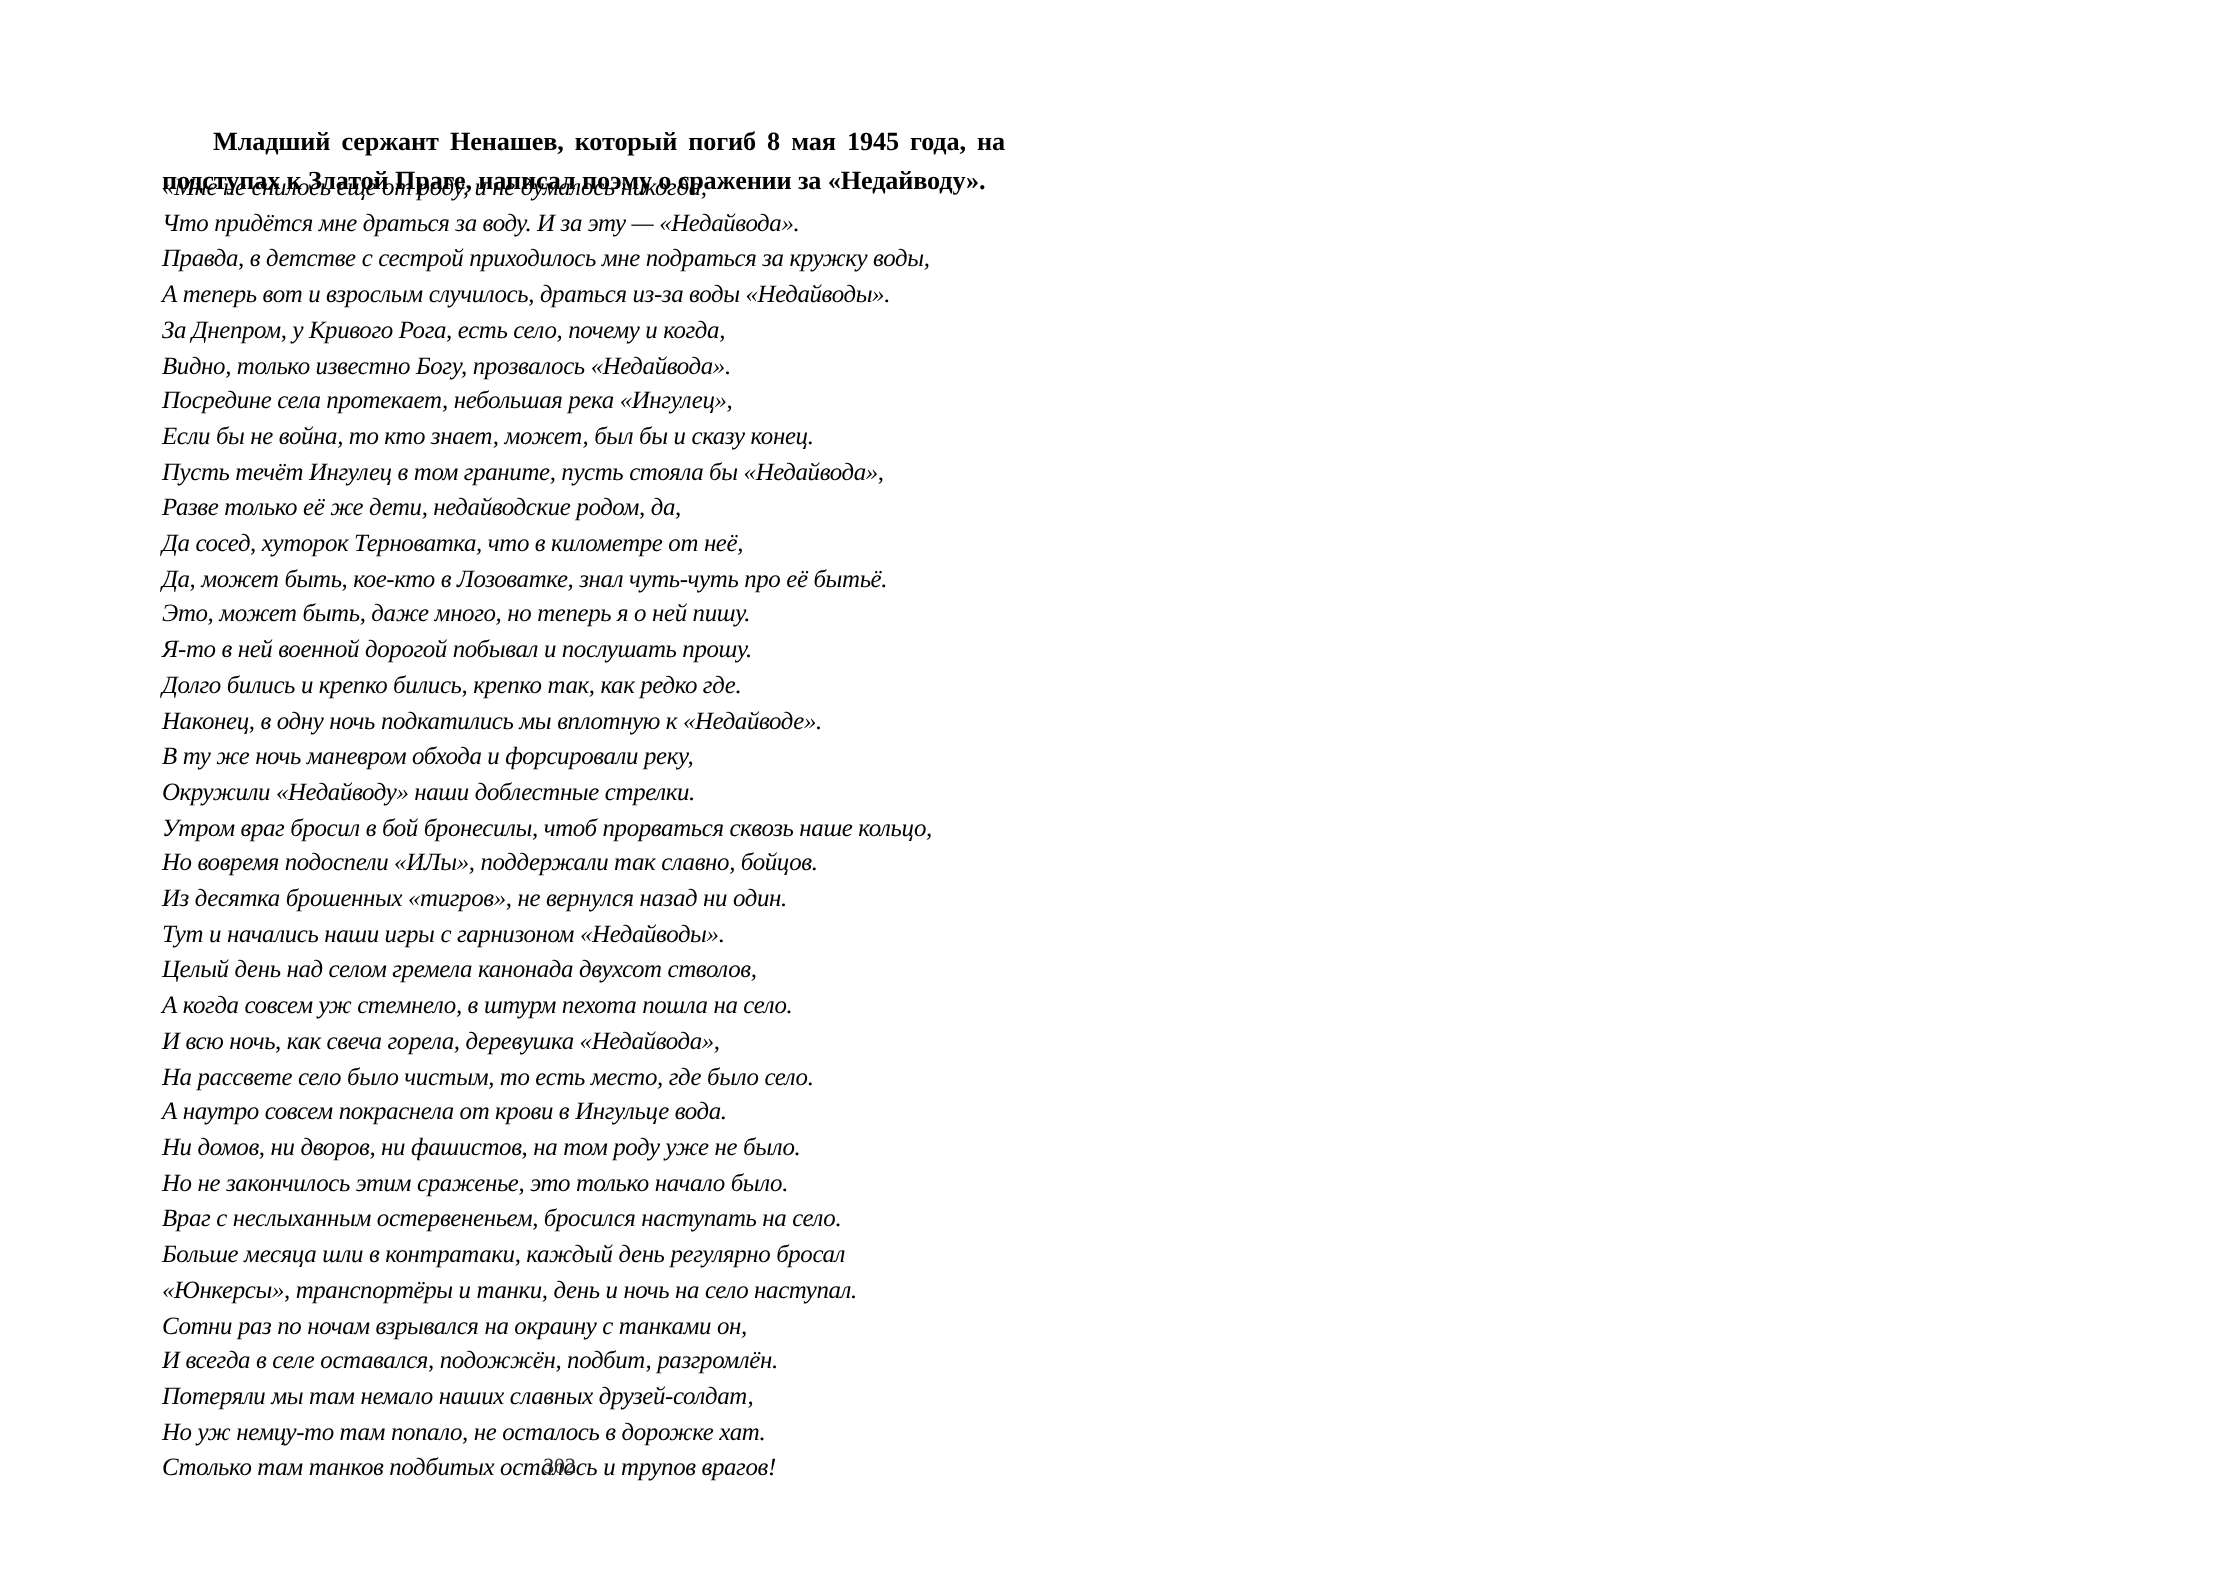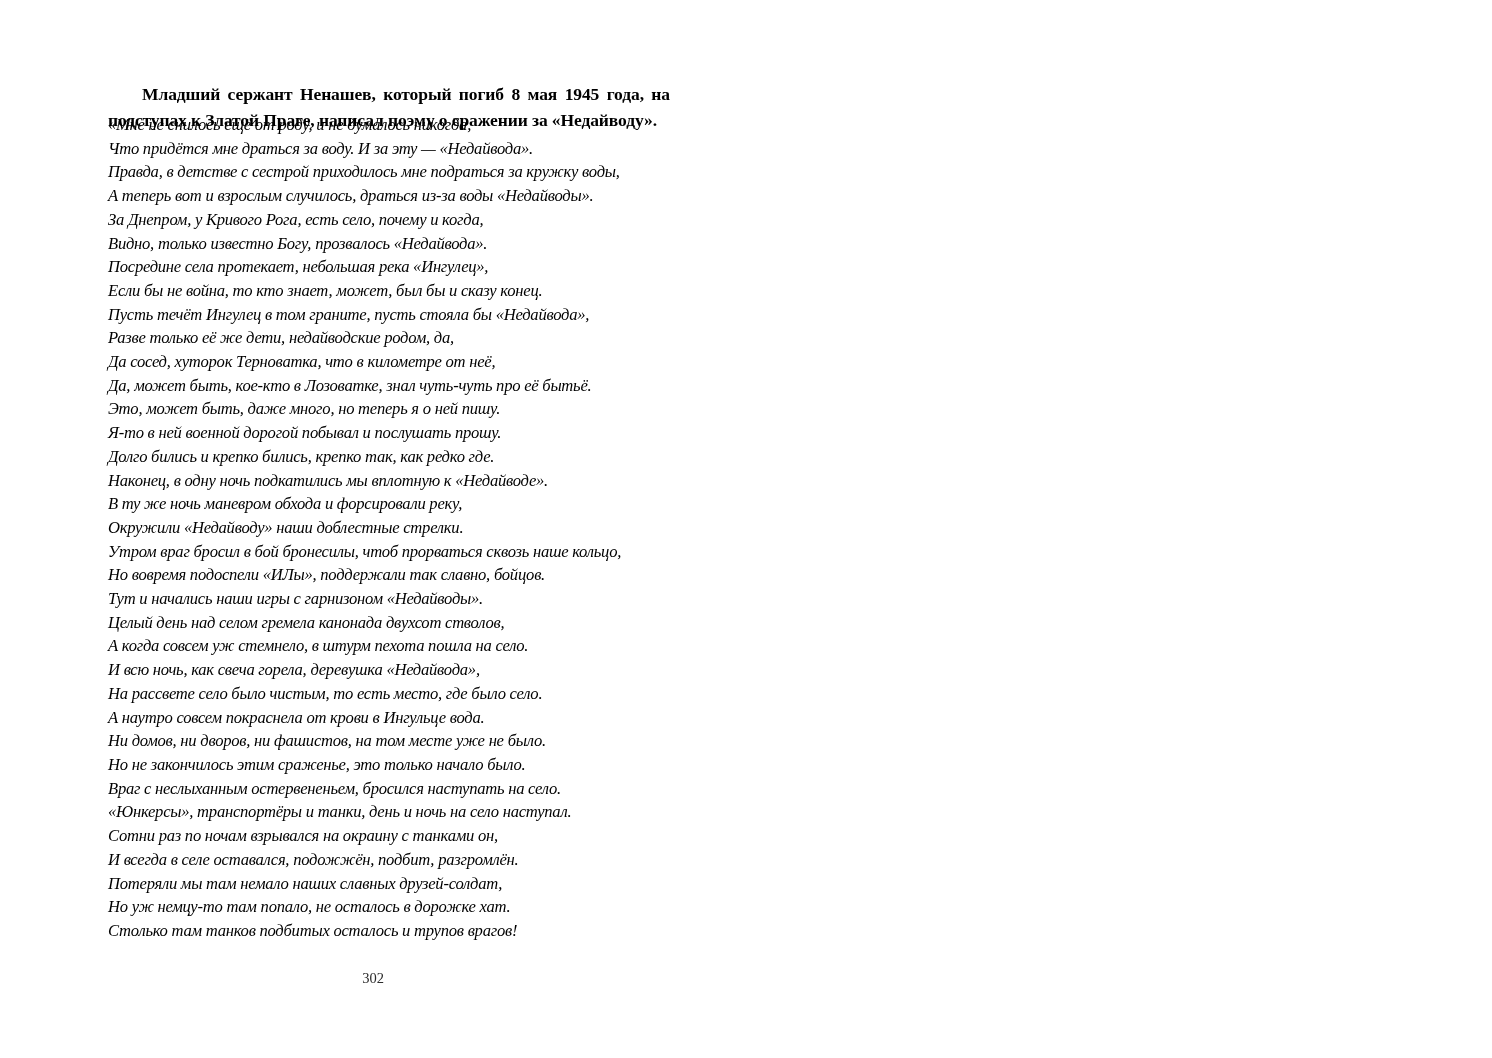--- a/index.html
+++ b/index.html
@@ -63,29 +63,31 @@
       <div class="poem-line">Да сосед, хуторок Терноватка, что в километре от неё,</div>
       <div class="poem-line">Да, может быть, кое-кто в Лозоватке, знал чуть-чуть про её бытьё.</div>
       <div class="poem-line">Это, может быть, даже много, но теперь я о ней пишу.</div>
       <div class="poem-line">Я-то в ней военной дорогой побывал и послушать прошу.</div>
       <div class="poem-line">Долго бились и крепко бились, крепко так, как редко где.</div>
       <div class="poem-line">Наконец, в одну ночь подкатились мы вплотную к «Недайводе».</div>
       <div class="poem-line">В ту же ночь маневром обхода и форсировали реку,</div>
       <div class="poem-line">Окружили «Недайводу» наши доблестные стрелки.</div>
       <div class="poem-line">Утром враг бросил в бой бронесилы, чтоб прорваться сквозь наше кольцо,</div>
       <div class="poem-line">Но вовремя подоспели «ИЛы», поддержали так славно, бойцов.</div>
+      <div class="poem-line">Из десятка брошенных «тигров», не вернулся назад ни один.</div>
       <div class="poem-line">Тут и начались наши игры с гарнизоном «Недайводы».</div>
       <div class="poem-line">Целый день над селом гремела канонада двухсот стволов,</div>
       <div class="poem-line">А когда совсем уж стемнело, в штурм пехота пошла на село.</div>
       <div class="poem-line">И всю ночь, как свеча горела, деревушка «Недайвода»,</div>
       <div class="poem-line">На рассвете село было чистым, то есть место, где было село.</div>
       <div class="poem-line">А наутро совсем покраснела от крови в Ингульце вода.</div>
-      <div class="poem-line">Ни домов, ни дворов, ни фашистов, на том месте уже не было.</div>
+      <div class="poem-line">Ни домов, ни дворов, ни фашистов, на том роду уже не было.</div>
       <div class="poem-line">Но не закончилось этим сраженье, это только начало было.</div>
       <div class="poem-line">Враг с неслыханным остервененьем, бросился наступать на село.</div>
+      <div class="poem-line">Больше месяца шли в контратаки, каждый день регулярно бросал</div>
       <div class="poem-line">«Юнкерсы», транспортёры и танки, день и ночь на село наступал.</div>
       <div class="poem-line">Сотни раз по ночам взрывался на окраину с танками он,</div>
       <div class="poem-line">И всегда в селе оставался, подожжён, подбит, разгромлён.</div>
       <div class="poem-line">Потеряли мы там немало наших славных друзей-солдат,</div>
       <div class="poem-line">Но уж немцу-то там попало, не осталось в дорожке хат.</div>
       <div class="poem-line">Столько там танков подбитых осталось и трупов врагов!</div>
     </div>
 
     <div class="folio folio-left">302</div>
   </div>

